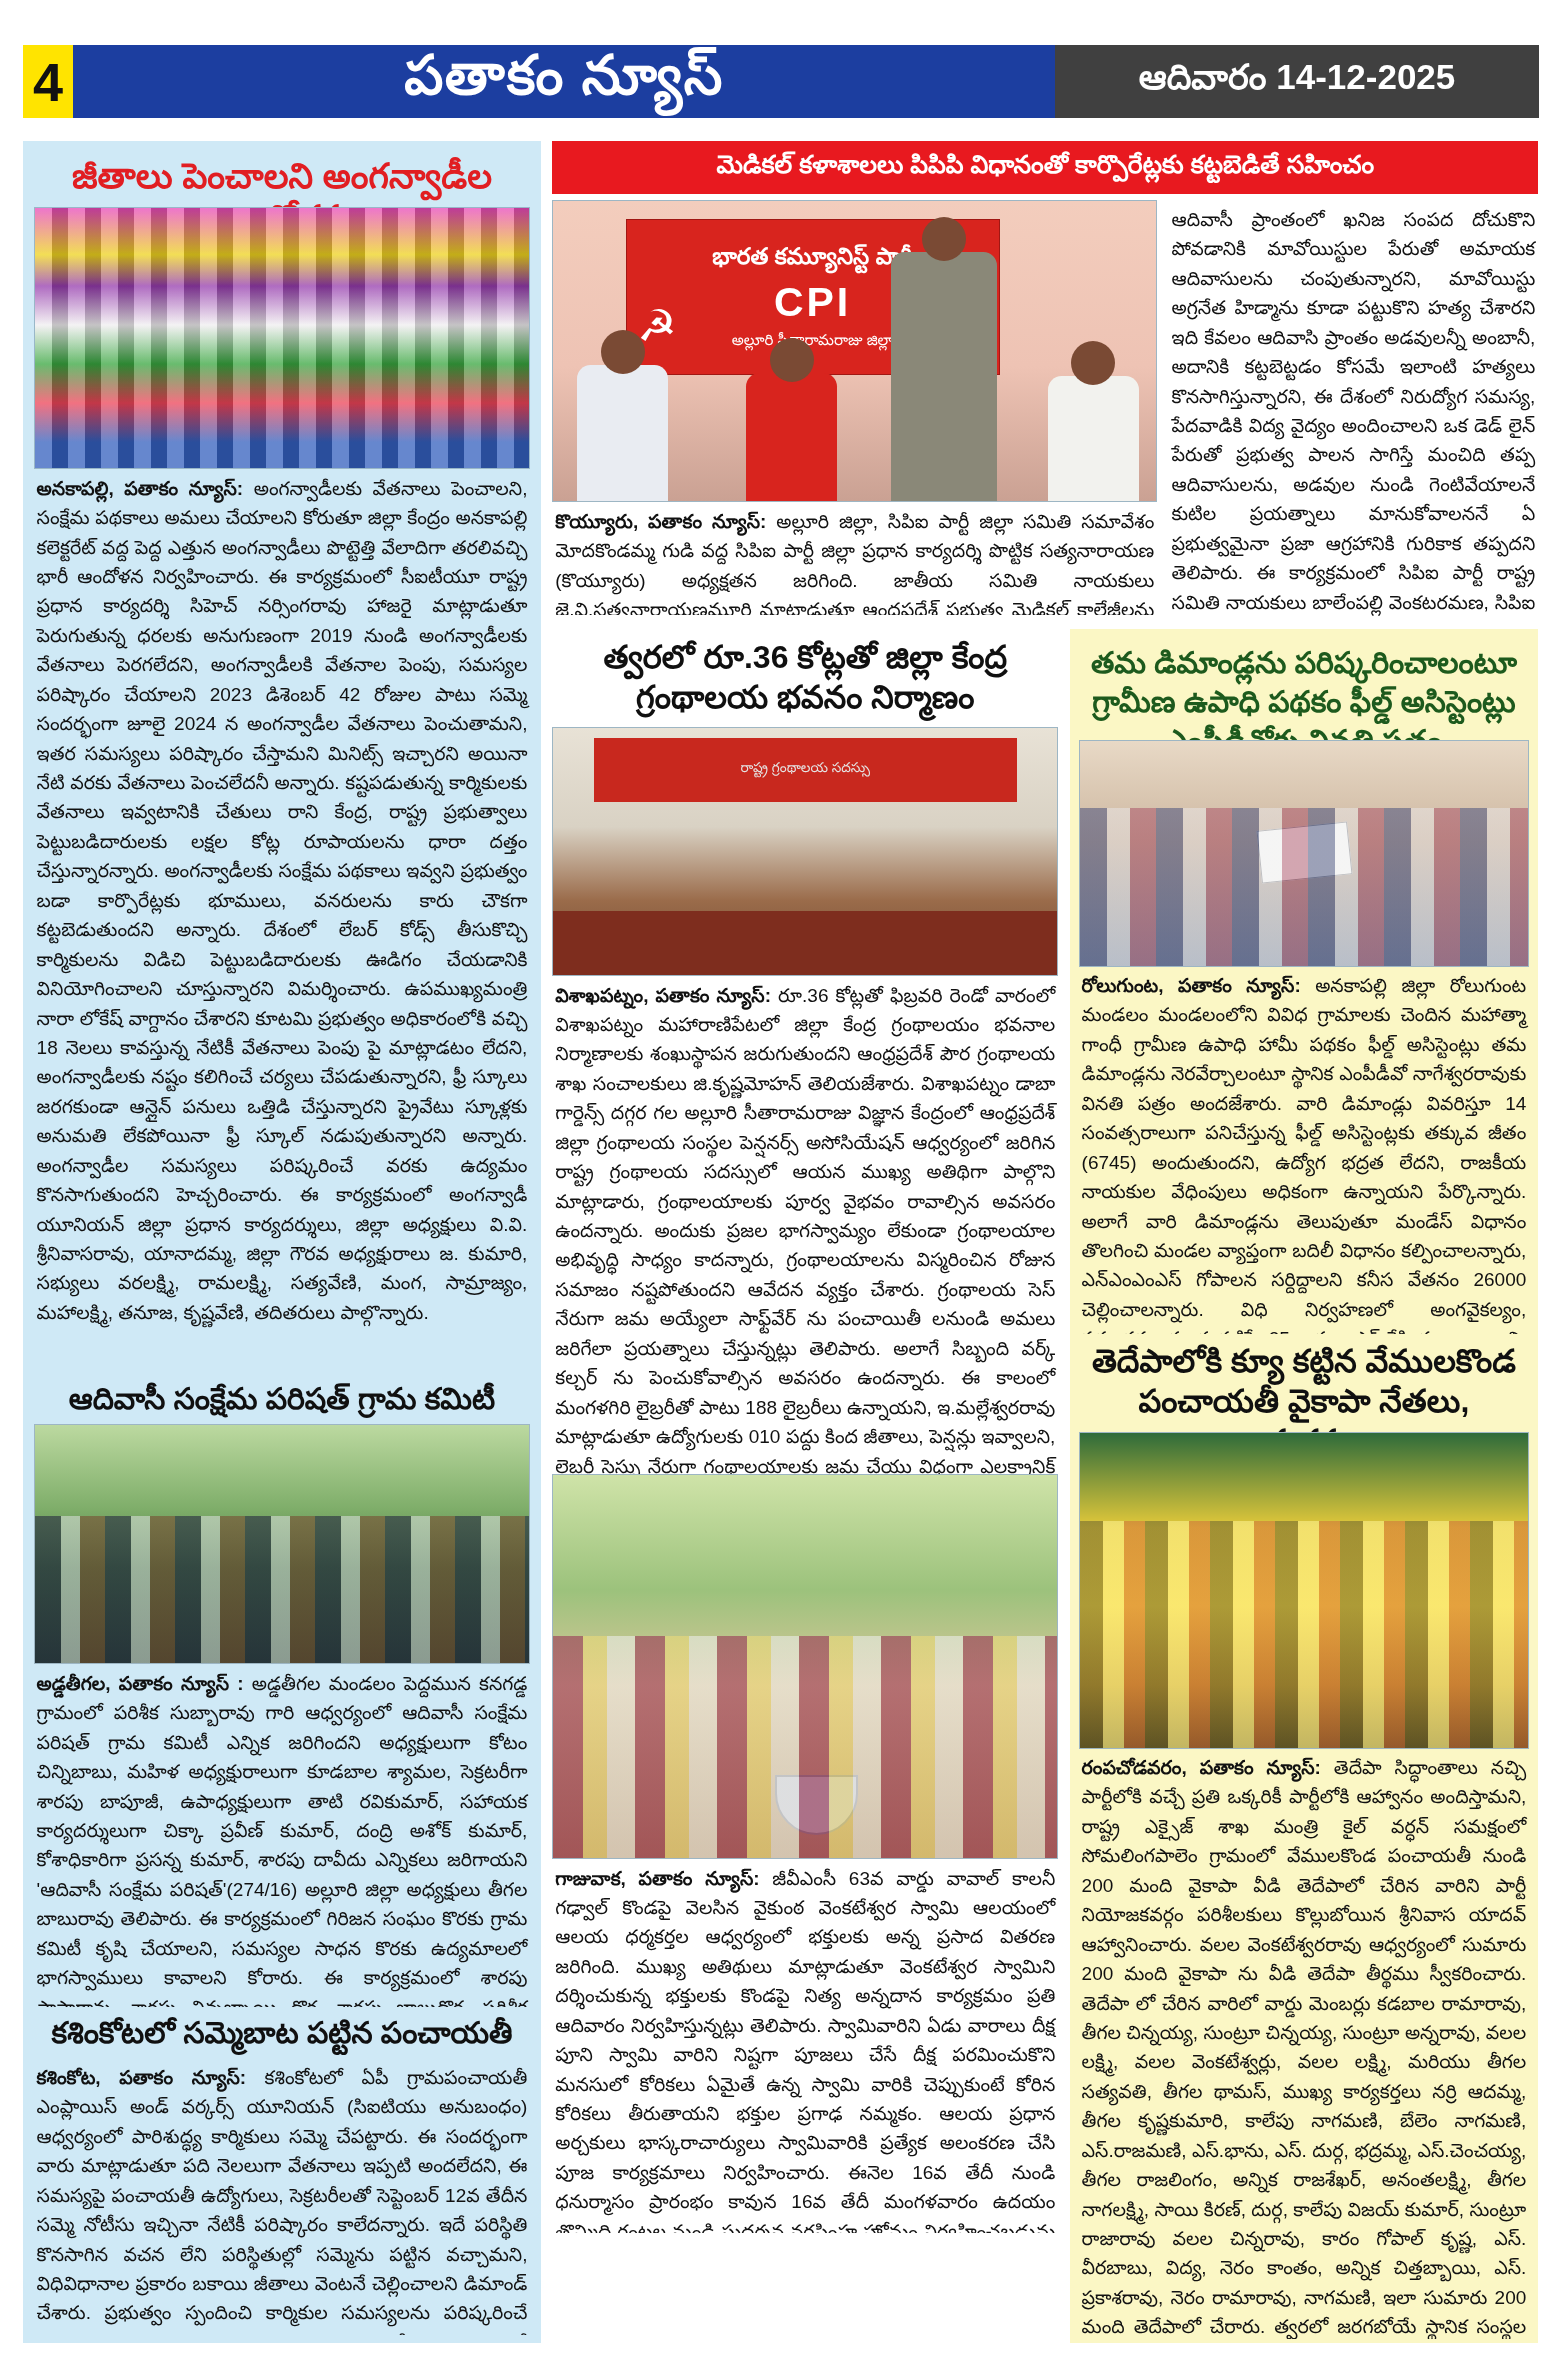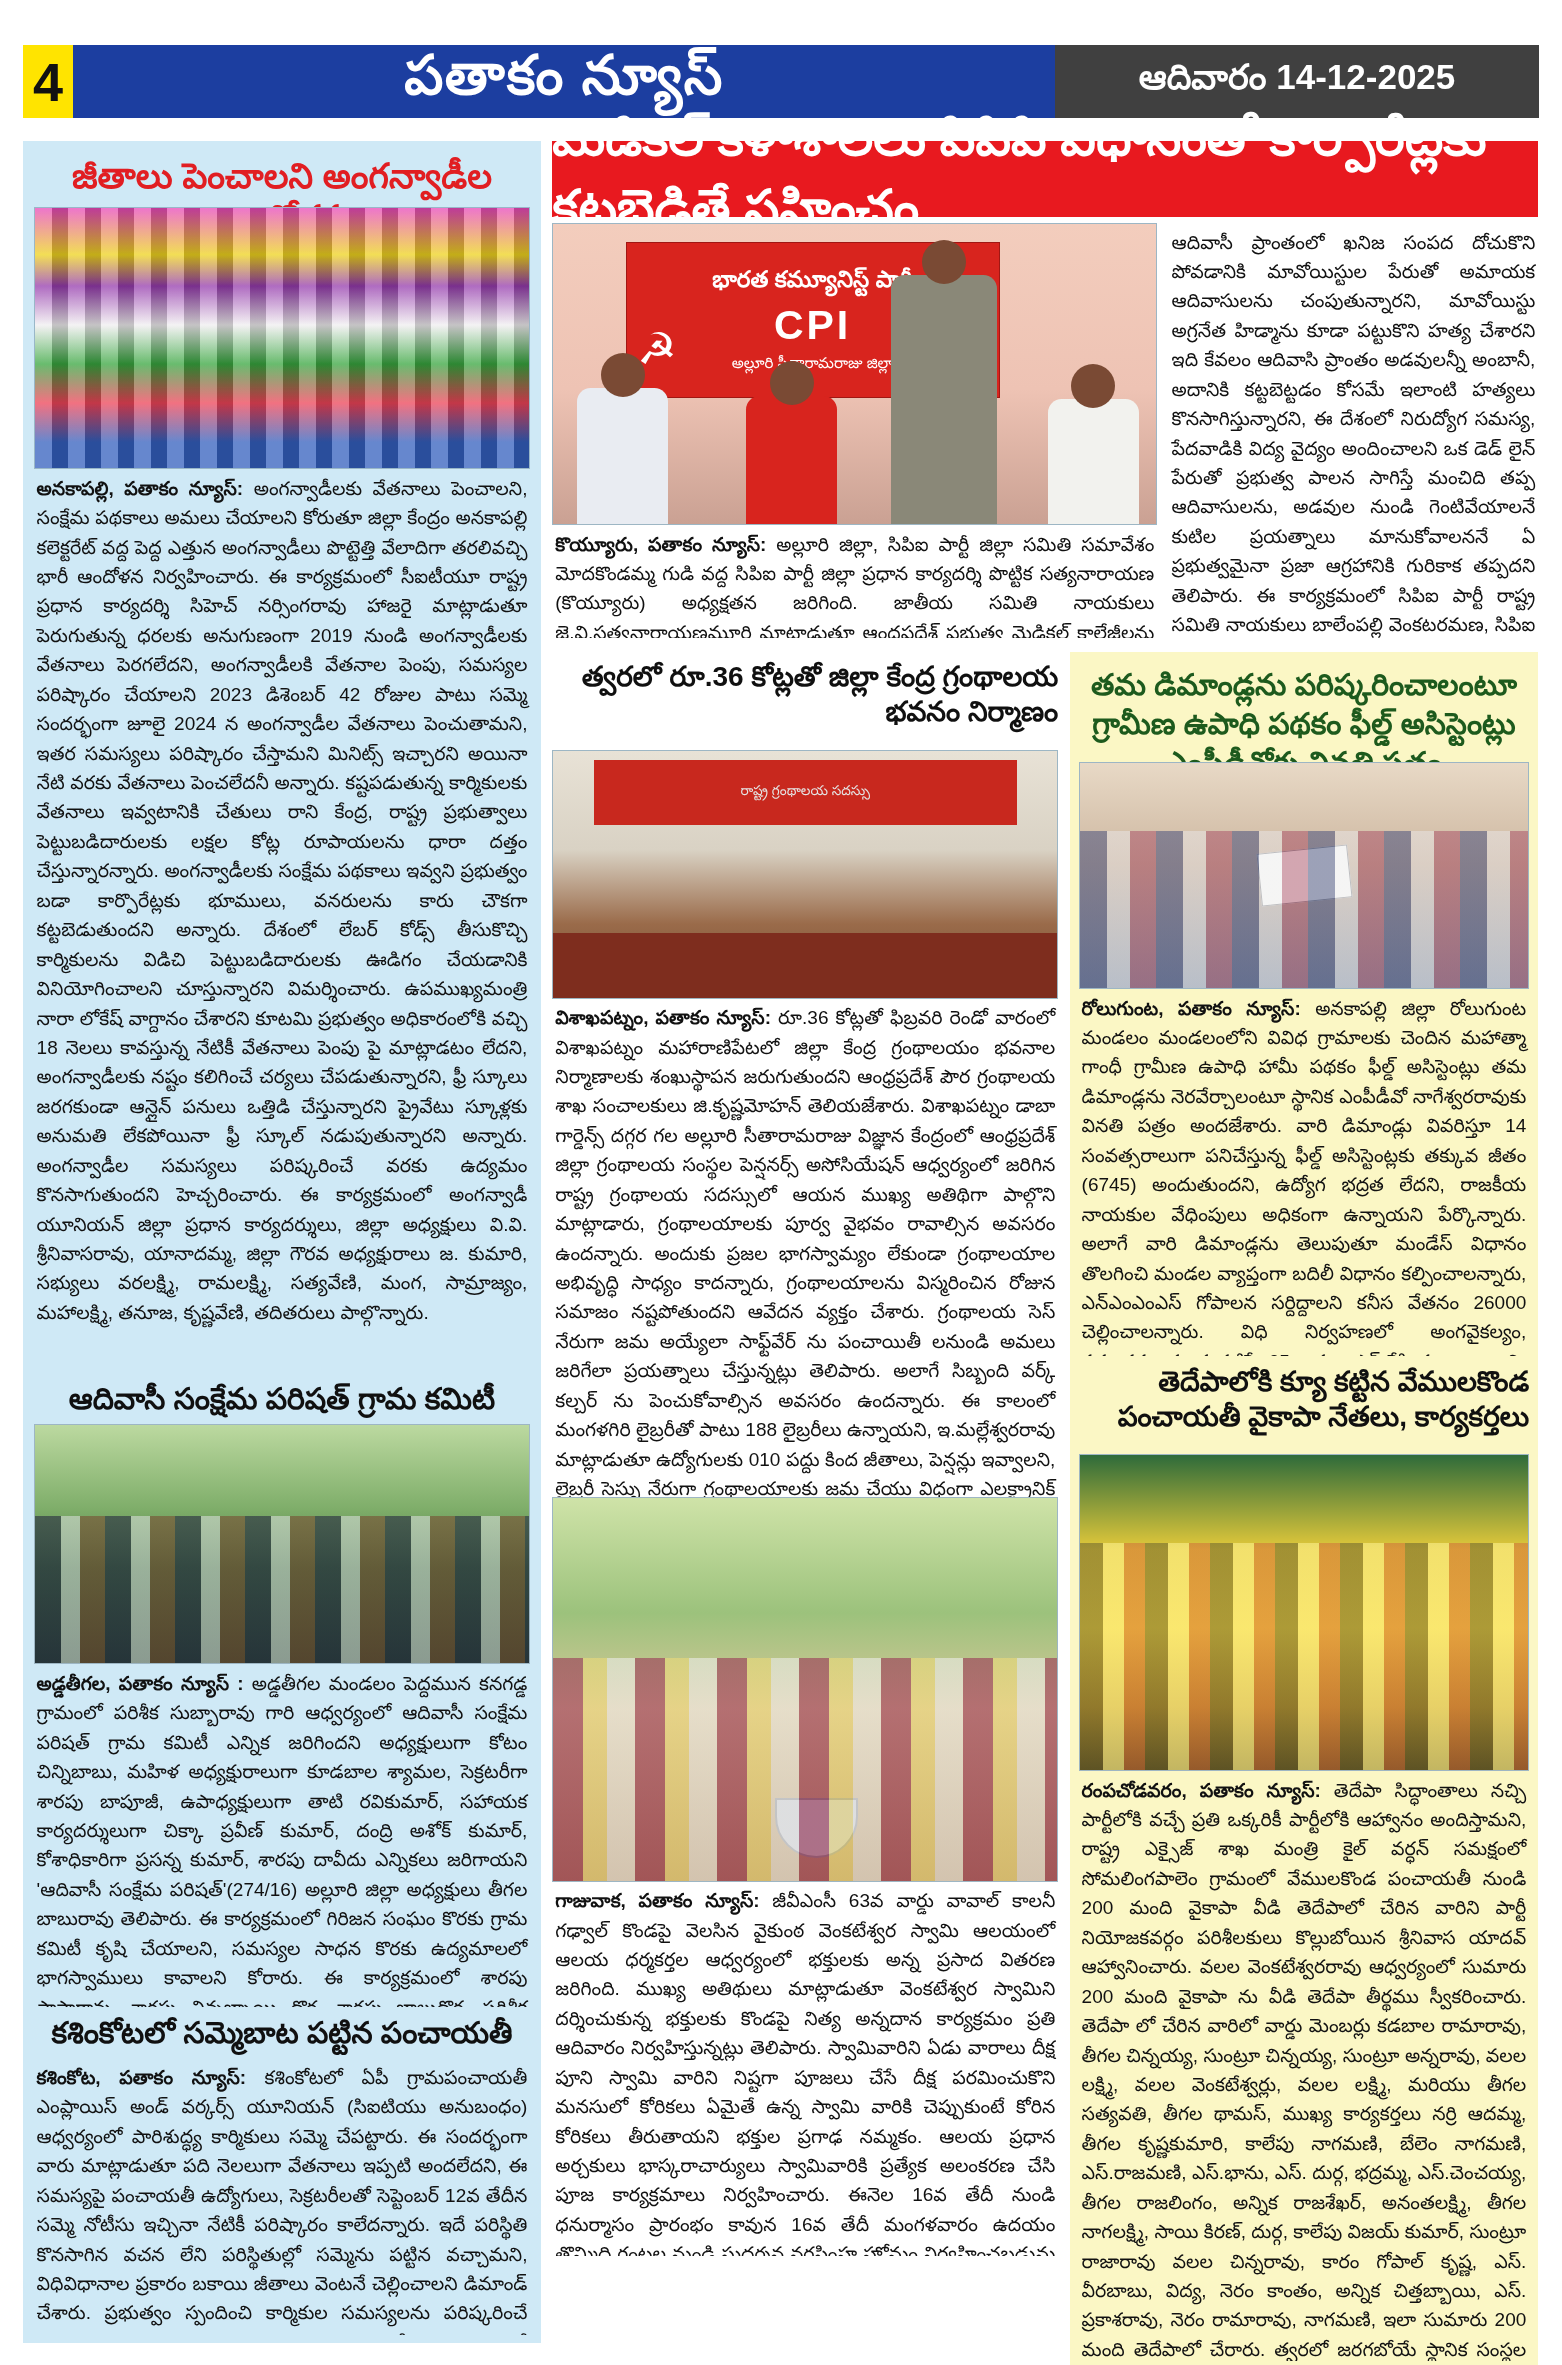--- a/index.html
+++ b/index.html
@@ -68,31 +68,31 @@
   .ph-petition::after { content:""; position:absolute; left:0; right:0; bottom:0; height:70%;
       background:repeating-linear-gradient(90deg, rgba(60,70,120,.5) 0 27px, rgba(235,235,240,.45) 27px 50px, rgba(160,60,90,.45) 50px 76px); }
   .paper-sheet { position:absolute; top:38%; left:40%; width:91px; height:53px; background:#fdfdf8; border:0.8px solid #999; transform:rotate(-6deg); }
 
   .ph-tdp { height:317px; background:linear-gradient(180deg,#2e6b3a 0%, #e3c93a 30%, #f4d83f 55%, #caa52e 80%, #7a6a22 100%); }
   .ph-tdp::after { content:""; position:absolute; left:0; right:0; bottom:0; height:72%;
       background:repeating-linear-gradient(90deg, rgba(40,40,40,.35) 0 23px, rgba(255,244,150,.55) 23px 44px, rgba(200,60,60,.35) 44px 65px); }
 
   
   .med-banner { height:76px; background:#e8191f; color:#fff; display:flex; align-items:center; justify-content:center;
-                font-size:50px; font-weight:bold; text-align:left; }
+                font-size:25px; font-weight:bold; text-align:left; }
   .med-row { display:flex; gap:11.3px; margin-top:6px; height:421px; }
   .med-left { width:605px; display:flex; flex-direction:column; }
   .med-side { flex:1; }
   .med-below { height:113px; }
 
   .cols { display:flex; gap:11.3px; margin-top:7.6px; height:1715px; }
   .mid-col { width:506px; display:flex; flex-direction:column; }
   .rt-col { flex:1; background:#fbf7c5; padding:4.5px 9px; display:flex; flex-direction:column; }
 
-  .h-m { font-size:28px;text-align:right; }
+  .h-m { font-size:32px; }
   .fixed { overflow:hidden; }
 </style>
 </head>
 <body>
 
 <div class="page">
 
   <div class="masthead">
     <div class="pageno-box">4</div>
     <div class="title-bar">పతాకం న్యూస్</div>

